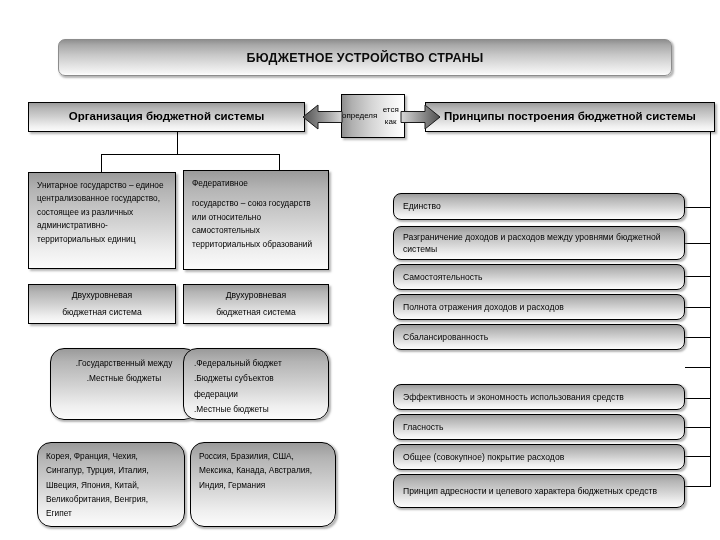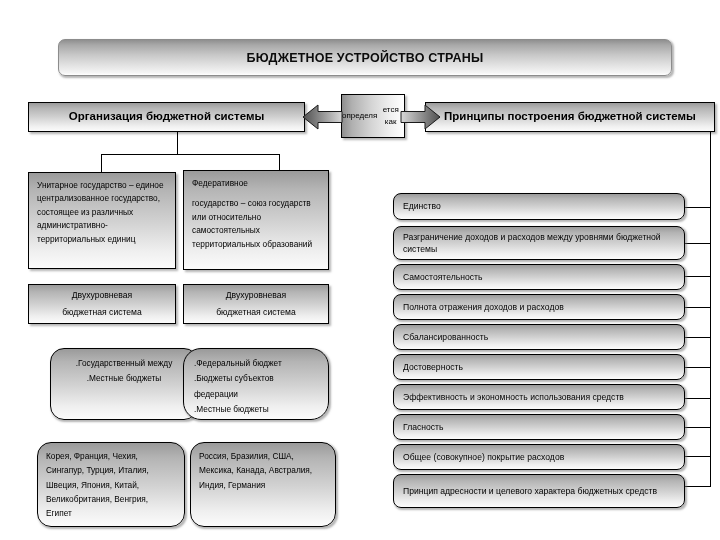--- a/index.html
+++ b/index.html
@@ -85,21 +85,21 @@
   #box-fed  { left: 183px; top: 158px; width: 146px; height: 100px; }
   #box-unit .t, #box-fed .t { font-size: 8.3px; line-height: 1.62; }
   #box-fed .t .gap { display: block; height: 7px; }
 
   #box-two   { left: 28px;  top: 272px; width: 148px; height: 40px; }
   #box-three { left: 183px; top: 272px; width: 146px; height: 40px; }
   .levelbox { display: flex; flex-direction: column; align-items: center; justify-content: center; }
   .levelbox .t { font-size: 8.6px; line-height: 2.0; text-align: center; }
 
   #box-bud2 { left: 50px;  top: 336px; width: 148px; height: 72px; }
-  #box-bud3 { left: 183px; top: 336px; width: 146px; height: 72px; border-radius: 18px; }
+  #box-bud3 { left: 183px; top: 336px; width: 146px; height: 72px; }
   #box-bud2 .t { font-size: 8.3px; line-height: 1.85; text-align: center; }
   #box-bud3 .t { font-size: 8.3px; line-height: 1.85; text-align: left; }
   .bullets { padding: 7px 10px; }
   .bullets .b { white-space: normal; }
 
   #box-cty2 { left: 37px;  top: 430px; width: 148px; height: 85px; }
   #box-cty3 { left: 190px; top: 430px; width: 146px; height: 85px; }
   #box-cty2 .t, #box-cty3 .t { font-size: 8.3px; line-height: 1.72; }
 
   
@@ -231,23 +231,20 @@
   </div>
   <div class="gbox pbox" style="top:252px; height:26px;">
     <span class="t">Самостоятельность</span>
   </div>
   <div class="gbox pbox" style="top:282px; height:26px;">
     <span class="t">Полнота отражения доходов и расходов</span>
   </div>
   <div class="gbox pbox" style="top:312px; height:26px;">
     <span class="t">Сбалансированность</span>
   </div>
-  <div class="gbox pbox" style="top:342px; height:26px;">
-    <span class="t">Достоверность</span>
-  </div>
   <div class="gbox pbox" style="top:372px; height:26px;">
     <span class="t">Эффективность и экономность использования средств</span>
   </div>
   <div class="gbox pbox" style="top:402px; height:26px;">
     <span class="t">Гласность</span>
   </div>
   <div class="gbox pbox" style="top:432px; height:26px;">
     <span class="t">Общее (совокупное) покрытие расходов</span>
   </div>
   <div class="gbox pbox" style="top:462px; height:34px;">

